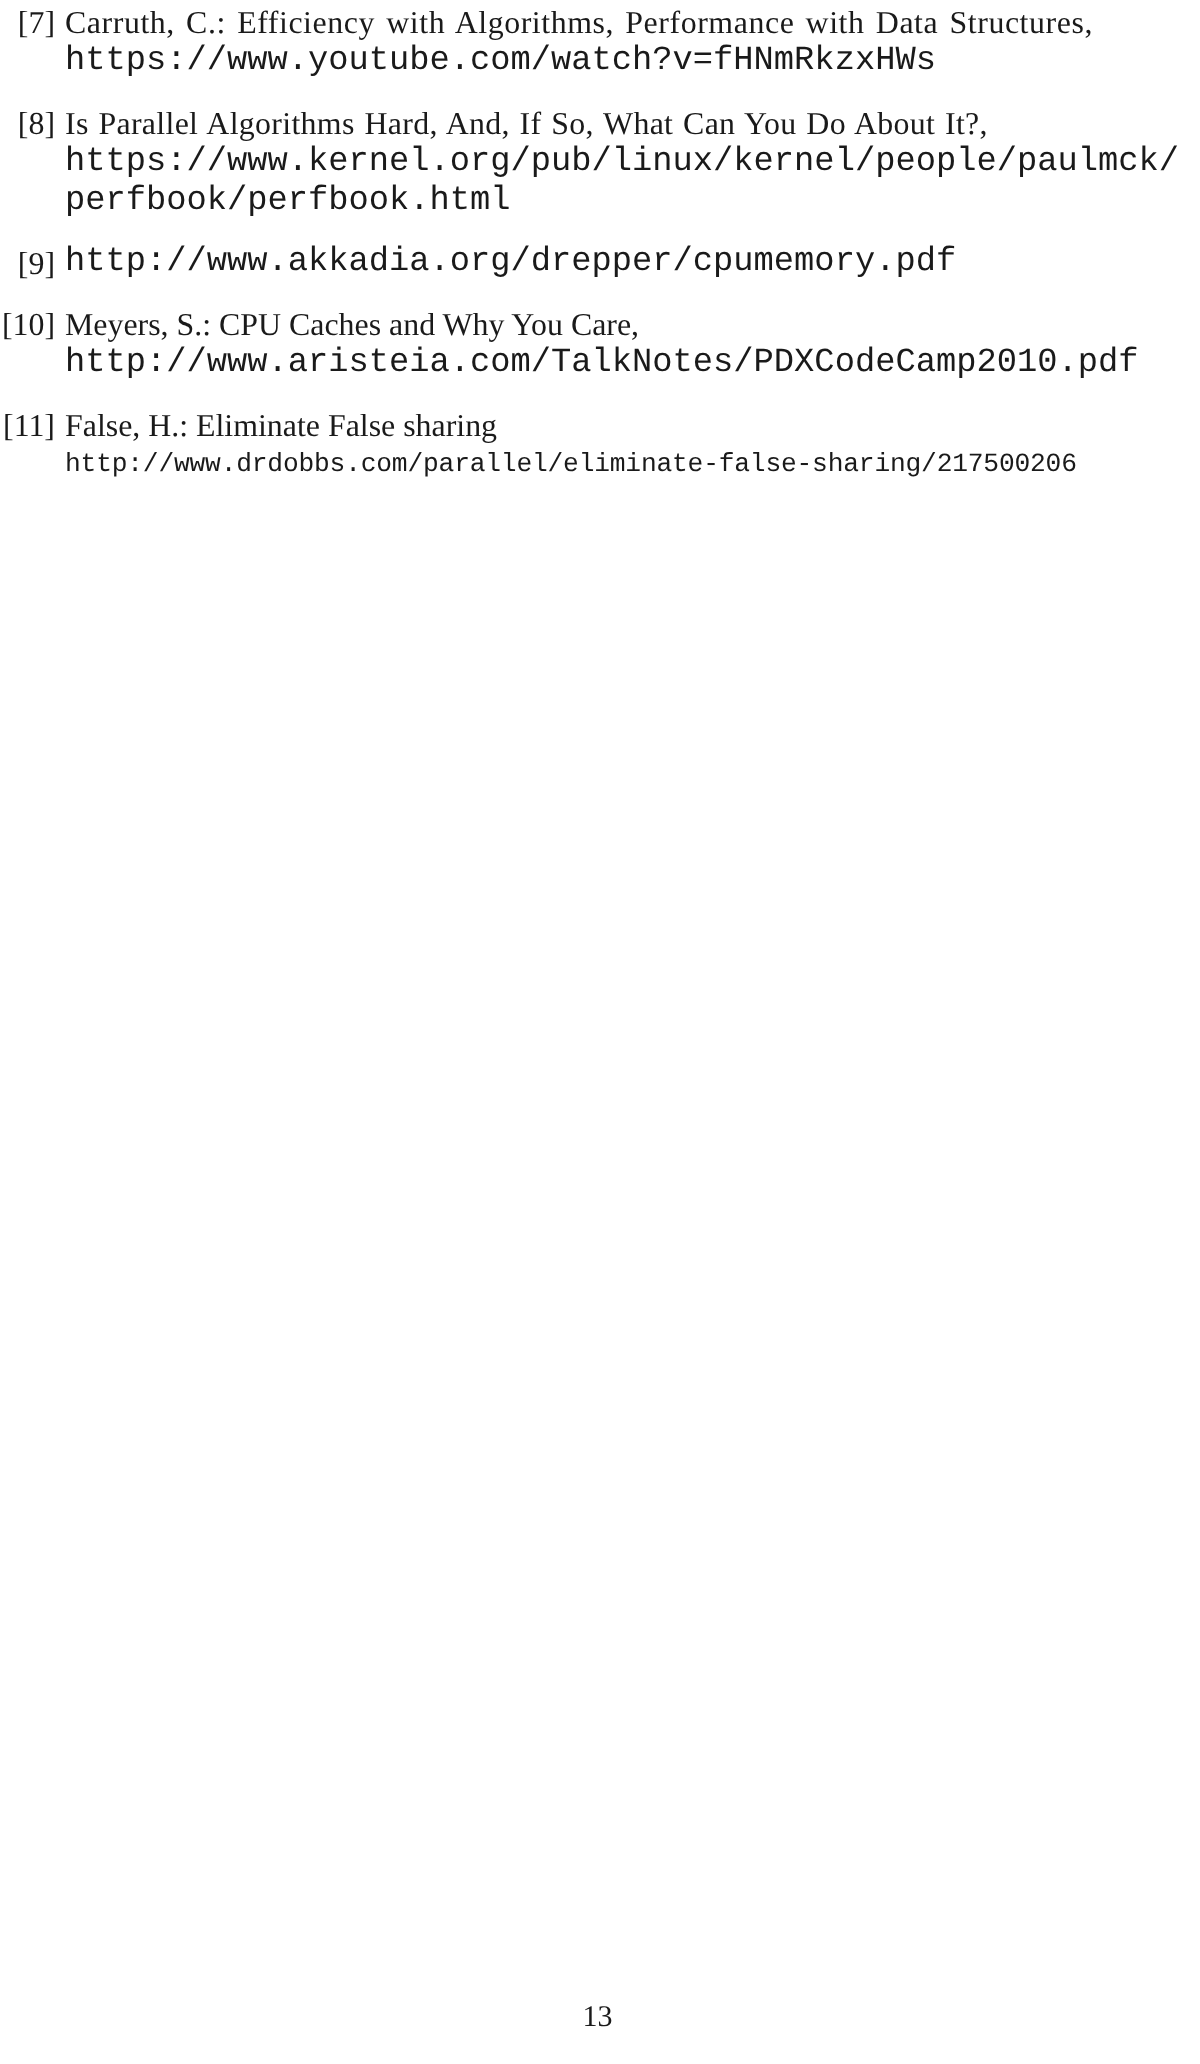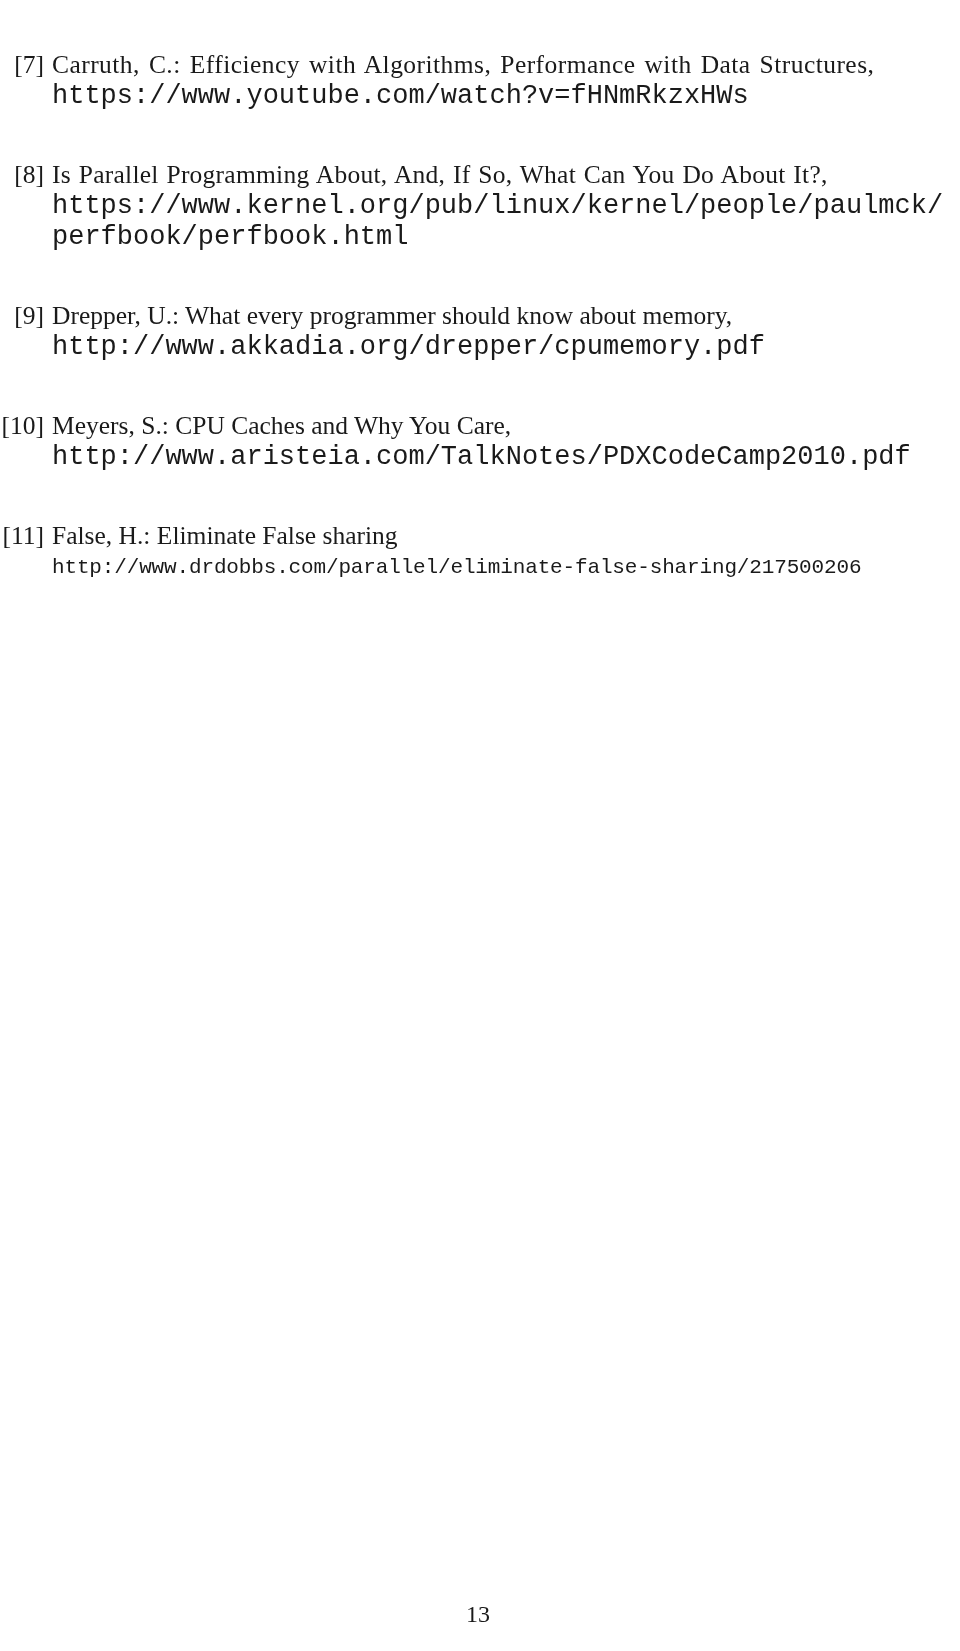--- a/index.html
+++ b/index.html
@@ -41,21 +41,20 @@
     font-family: "Liberation Serif", "DejaVu Serif", serif;
     font-size: 25.5px;
     line-height: 32px;
     letter-spacing: 0px;
     color: #1a1a1a;
     white-space: nowrap;
   }
 
   .bib-body {
     display: block;
-    margin-top: 47px;
   }
 
   .bib-title {
     display: block;
     font-family: "Liberation Serif", "DejaVu Serif", serif;
     font-size: 25.5px;
     line-height: 32px;
     color: #1a1a1a;
     white-space: nowrap;
   }
@@ -108,30 +107,29 @@
       <span class="bib-label">[7]</span>
       <span class="bib-body">
         <span class="bib-title wide">Carruth, C.: Efficiency with Algorithms, Performance with Data Structures,</span>
         <span class="bib-url">https://www.youtube.com/watch?v=fHNmRkzxHWs</span>
       </span>
     </div>
 
     <div class="bib-entry">
       <span class="bib-label">[8]</span>
       <span class="bib-body">
-        <span class="bib-title wide2">Is Parallel Programming About, And, If So, What Can You Do About It?,</span>
+        <span class="bib-title wide2">Is Parallel Algorithms Hard, And, If So, What Can You Do About It?,</span>
         <span class="bib-url">https://www.kernel.org/pub/linux/kernel/people/paulmck/</span>
         <span class="bib-url">perfbook/perfbook.html</span>
       </span>
     </div>
 
     <div class="bib-entry">
       <span class="bib-label">[9]</span>
       <span class="bib-body">
-        <span class="bib-title">Drepper, U.: What every programmer should know about memory,</span>
         <span class="bib-url">http://www.akkadia.org/drepper/cpumemory.pdf</span>
       </span>
     </div>
 
     <div class="bib-entry">
       <span class="bib-label">[10]</span>
       <span class="bib-body">
         <span class="bib-title">Meyers, S.: CPU Caches and Why You Care,</span>
         <span class="bib-url">http://www.aristeia.com/TalkNotes/PDXCodeCamp2010.pdf</span>
       </span>

